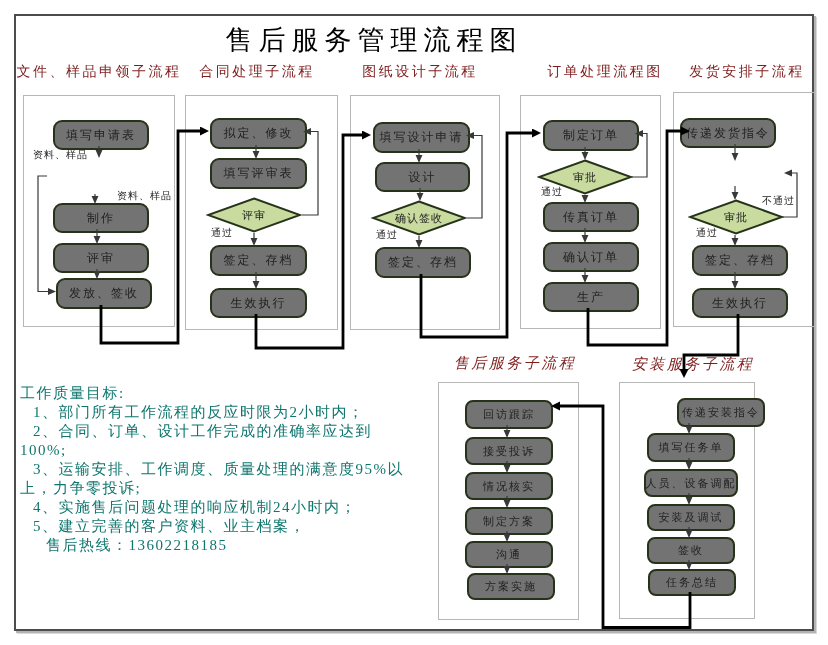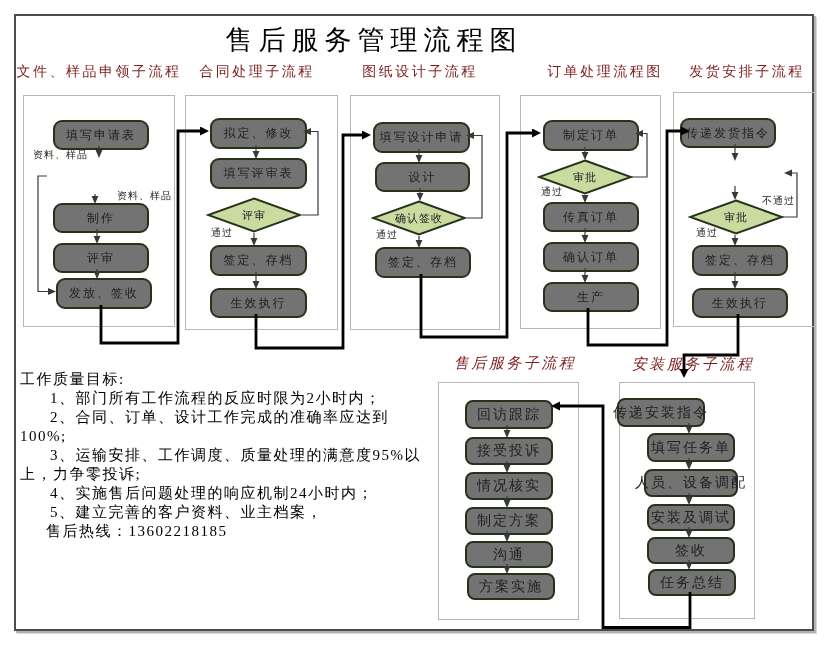--- a/index.html
+++ b/index.html
@@ -23,41 +23,41 @@
   }
   .phead.bottom{font-size:15px;font-style:italic;}
   .panel{
     position:absolute;border:1px solid #b7b7b7;background:transparent;
   }
   .node{
     position:absolute;display:flex;align-items:center;justify-content:center;
     background:#737373;border:2px solid #26331a;border-radius:9px;
     font-size:12px;letter-spacing:2px;color:#222;white-space:nowrap;
   }
-  .node.sm{font-size:14px;border-radius:8px;}
+  .node.sm{font-size:11px;border-radius:8px;}
   .dia{position:absolute;}
   .dia svg{position:absolute;left:0;top:0;}
   .dia polygon{fill:#c9db9f;stroke:#26331a;stroke-width:2;}
   .dlabel{
     position:absolute;left:0;top:0;right:0;bottom:0;
     display:flex;align-items:center;justify-content:center;
     font-size:11px;letter-spacing:1px;color:#222;white-space:nowrap;
   }
   .elabel{
     position:absolute;font-size:10px;letter-spacing:1px;color:#222;white-space:nowrap;
   }
   #arrows{position:absolute;left:0;top:0;pointer-events:none;}
   .thin{stroke:#383838;stroke-width:1.2;fill:none;}
   .thick{stroke:#000;stroke-width:2.8;fill:none;}
   .goals{
-    position:absolute;left:20px;top:370px;width:430px;
-    font-size:15px;line-height:19px;letter-spacing:1.5px;color:#000000;
+    position:absolute;left:20px;top:384px;width:430px;
+    font-size:15px;line-height:19px;letter-spacing:1.5px;color:#0f766e;
   }
   .goals .i0{margin-left:0;}
-  .goals .i1{margin-left:30px;}
+  .goals .i1{margin-left:13px;}
   .goals .i2{margin-left:26px;}
 </style>
 </head>
 <body>
 
 <div id="canvas">
 
   <div class="frame"></div>
 
   <div class="title">售后服务管理流程图</div>
@@ -132,21 +132,21 @@
   <div class="elabel" style="left:696px;top:226px">通过</div>
   <div class="elabel" style="left:762px;top:194px">不通过</div>
 
   <div class="node sm" style="left:465px;top:400px;width:84px;height:25px">回访跟踪</div>
   <div class="node sm" style="left:465px;top:437px;width:84px;height:24px">接受投诉</div>
   <div class="node sm" style="left:465px;top:472px;width:84px;height:24px">情况核实</div>
   <div class="node sm" style="left:465px;top:507px;width:84px;height:24px">制定方案</div>
   <div class="node sm" style="left:465px;top:541px;width:84px;height:23px">沟通</div>
   <div class="node sm" style="left:467px;top:573px;width:84px;height:23px">方案实施</div>
 
-  <div class="node sm" style="left:617px;top:398px;width:84px;height:25px">传递安装指令</div>
+  <div class="node sm" style="left:677px;top:398px;width:84px;height:25px">传递安装指令</div>
   <div class="node sm" style="left:647px;top:433px;width:84px;height:25px">填写任务单</div>
   <div class="node sm" style="left:644px;top:469px;width:90px;height:24px">人员、设备调配</div>
   <div class="node sm" style="left:647px;top:504px;width:84px;height:23px">安装及调试</div>
   <div class="node sm" style="left:647px;top:537px;width:84px;height:23px">签收</div>
   <div class="node sm" style="left:648px;top:569px;width:84px;height:23px">任务总结</div>
 
   <svg id="arrows" width="828" height="645" viewBox="0 0 828 645">
     <defs>
       <marker id="mS" markerWidth="9" markerHeight="8" refX="2" refY="3" orient="auto">
         <path d="M0,0 L7,3 L0,6 Z" fill="#383838"></path>

